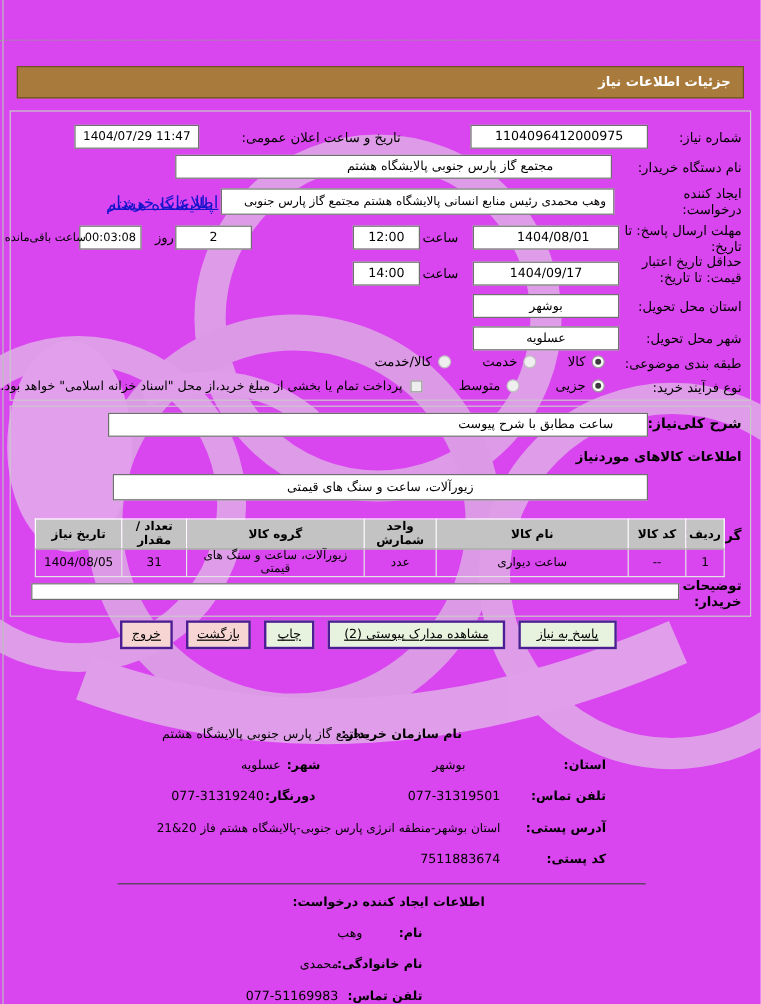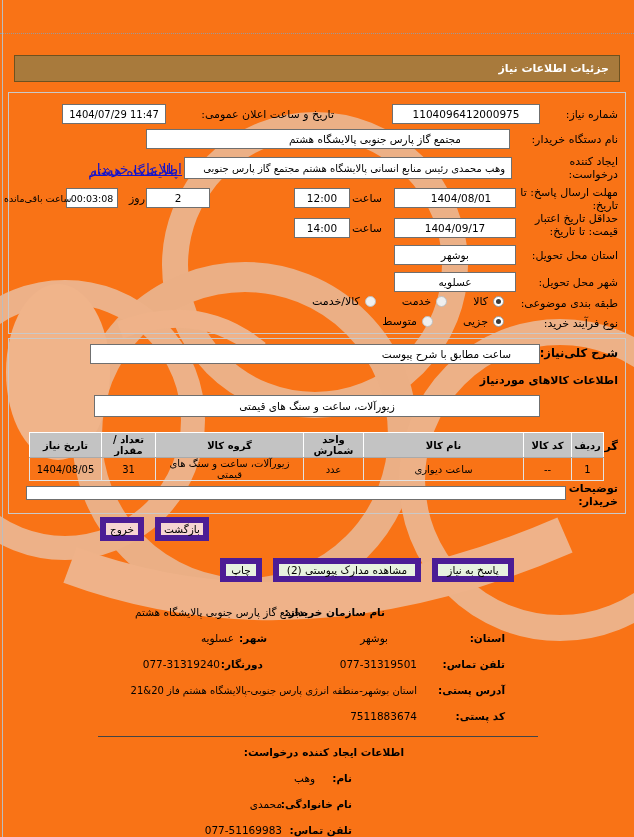--- a/index.html
+++ b/index.html
@@ -1,36 +1,36 @@
 <!DOCTYPE html>
 <html lang="fa" dir="rtl"><head>
 <meta charset="utf-8">
 <style>
   html,body{margin:0;padding:0;background:#fff;}
-  #page{position:relative;width:634px;height:837px;background:#f97316;overflow:hidden;
+  #page{position:relative;width:634px;height:837px;background:#d946ef;overflow:hidden;
         font-family:"DejaVu Sans",sans-serif;font-size:11px;color:#000;direction:rtl;}
   .lbl{position:absolute;z-index:2;font-size:11px;text-align:right;line-height:13px;}
   .b{font-weight:bold;}
   .inp{position:absolute;z-index:2;background:#fff;border:1px solid #6f6f6f;
        display:flex;align-items:center;justify-content:center;font-size:10.5px;height:20px;box-sizing:border-box;}
   .inp.rt{justify-content:flex-start;}
   .ltr{direction:ltr;unicode-bidi:isolate;}
   .hdrbar{position:absolute;z-index:2;background:#a87a3c;border:1px solid #6e511f;color:#fff;
           font-weight:bold;font-size:11px;line-height:25px;padding-right:10px;box-sizing:border-box;height:27px;}
   .box{position:absolute;z-index:1;border:1px solid #c9c9c9;background:transparent;}
   .radio{width:11px;height:11px;border:1px solid #9a9a9a;border-radius:50%;background:#fff;display:inline-block;position:relative;box-sizing:border-box;flex:none;}
   .radio.off{border-color:#c0c0c0;background:#efefef;}
   .radio.sel::after{content:"";position:absolute;left:2px;top:2px;right:2px;bottom:2px;background:#3c3c3c;border-radius:50%;}
   .chk{width:10px;height:10px;border:1px solid #9a9a9a;background:#eee;display:inline-block;box-sizing:border-box;flex:none;}
   .optrow{position:absolute;z-index:2;display:flex;align-items:center;gap:26px;font-size:11px;}
   .opt{display:flex;align-items:center;gap:5px;white-space:nowrap;}
   .btnrow{position:absolute;z-index:3;display:flex;gap:11px;}
-  .btn{height:24px;border:6px solid #4c1d95;display:flex;align-items:center;justify-content:center;
-       font-size:10.5px;box-sizing:border-box;cursor:pointer;white-space:nowrap;}
-  .btn.green{background:#e7f3df;margin-top:41px;}
+  .btn{height:24px;border:2px solid #4c1d95;display:flex;align-items:center;justify-content:center;
+       font-size:10.5px;box-sizing:border-box;cursor:pointer;white-space:nowrap;text-decoration:underline;}
+  .btn.green{background:#e7f3df;}
   .btn.pink{background:#f6d5d2;}
   table.goods{position:absolute;z-index:2;border-collapse:collapse;table-layout:fixed;background:transparent;}
   table.goods th{background:#c3c3c3;border:1px solid #fff;border-bottom:1px solid #aaa;font-size:10px;font-weight:bold;height:24px;padding:0 2px;}
   table.goods td{border:1px solid #e3e3e3;font-size:10px;text-align:center;height:20px;padding:0 2px;background:transparent;}
   table.goods{border:1px solid #9e9e9e;}
   .cl{font-size:10.5px;}
   .link{color:#1414cc;text-decoration:underline;font-size:14px;position:absolute;z-index:2;cursor:pointer;margin-left:20px;}
   .hrline{position:absolute;z-index:2;border-top:1px solid #444;}
   .dotline{position:absolute;z-index:2;border-top:1px dotted #9a9a9a;left:0;width:634px;}
   .leftedge{position:absolute;z-index:2;left:2px;top:0;width:1px;height:837px;background:#bdbdbd;}
@@ -109,20 +109,24 @@
 
   <div class="lbl" style="top:317px;right:16px;">نوع فرآیند خرید:</div>
   <div class="optrow" style="top:315px;right:130px;gap:30px;">
     <span class="opt">
       <span class="radio sel"></span>
       <span>جزیی</span>
     </span>
     <span class="opt">
       <span class="radio off"></span>
       <span>متوسط</span>
+    </span>
+    <span class="opt" style="gap:7px;">
+      <span class="chk"></span>
+      <span style="font-size:10.5px;">پرداخت تمام یا بخشی از مبلغ خرید،از محل "اسناد خزانه اسلامی" خواهد بود.</span>
     </span>
   </div>
 
   <div class="box" style="top:338px;right:8px;width:616px;height:174px;"></div>
 
   <div class="lbl b" style="top:347px;right:16px;font-size:11.5px;">شرح کلی‌نیاز:</div>
   <div class="inp rt" style="top:344px;right:94px;width:450px;padding-right:28px;">ساعت مطابق با شرح پیوست</div>
 
   <div class="lbl b" style="top:374px;right:16px;">اطلاعات کالاهای موردنیاز</div>
 
@@ -192,21 +196,21 @@
   <div class="lbl cl" style="top:684px;right:217px;white-space:nowrap;font-size:10px;">استان بوشهر-منطقه انرژی پارس جنوبی-پالایشگاه هشتم فاز 20&amp;21</div>
 
   <div class="lbl b cl" style="top:710px;right:129px;">کد پستی:</div>
   <div class="lbl cl ltr" style="top:710px;right:217px;">7511883674</div>
 
   <div class="hrline" style="top:736px;right:96px;width:440px;"></div>
 
   <div class="lbl b cl" style="top:746px;right:230px;">اطلاعات ایجاد کننده درخواست:</div>
 
   <div class="lbl b cl" style="top:772px;right:282px;">نام:</div>
-  <div class="lbl cl" style="top:772px;right:319px;margin-left:40px;">وهب</div>
+  <div class="lbl cl" style="top:772px;right:332px;margin-left:40px;">وهب</div>
 
   <div class="lbl b cl" style="top:798px;right:282px;">نام خانوادگی:</div>
   <div class="lbl cl" style="top:798px;right:352px;">محمدی</div>
 
   <div class="lbl b cl" style="top:824px;right:282px;">تلفن تماس:</div>
   <div class="lbl cl ltr" style="top:824px;right:352px;">077-51169983</div>
 
 </div>
 
 </body></html>

